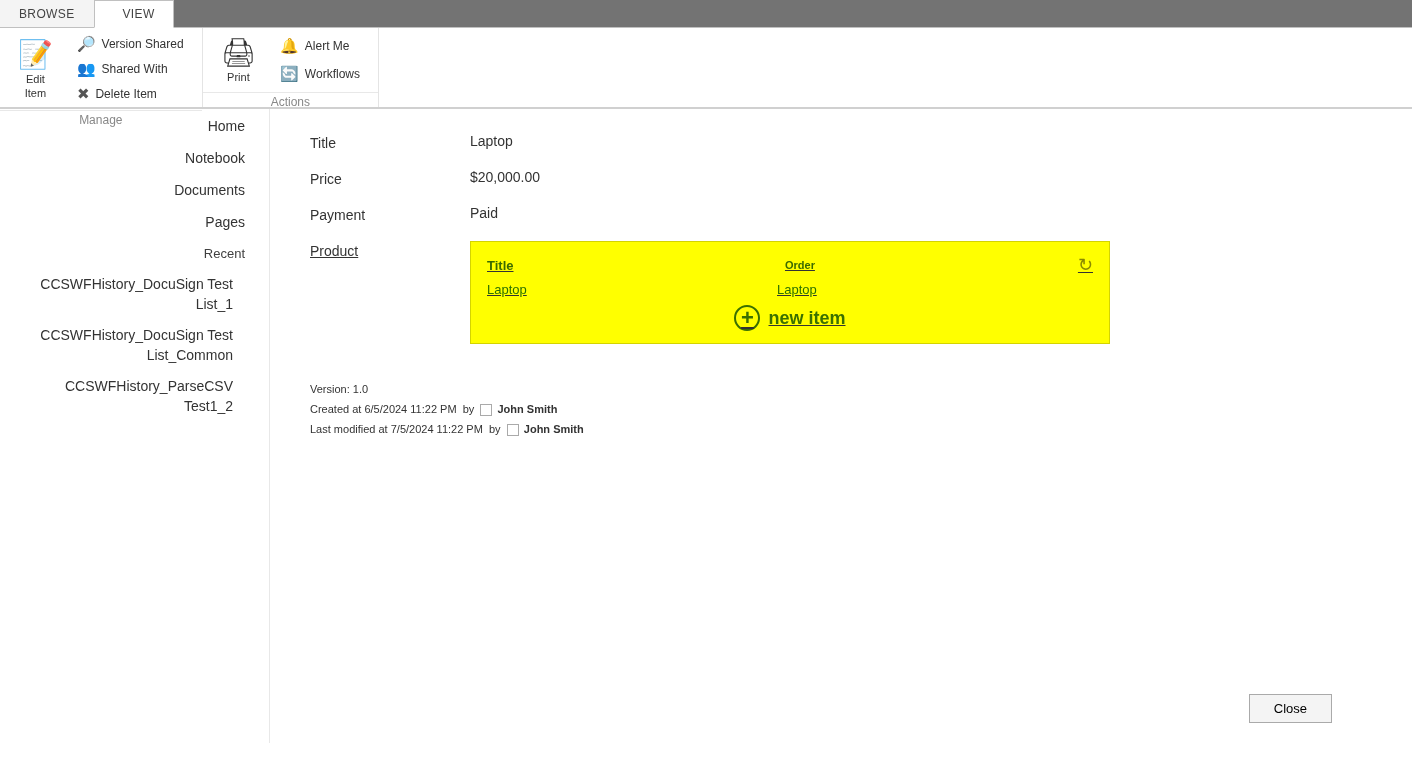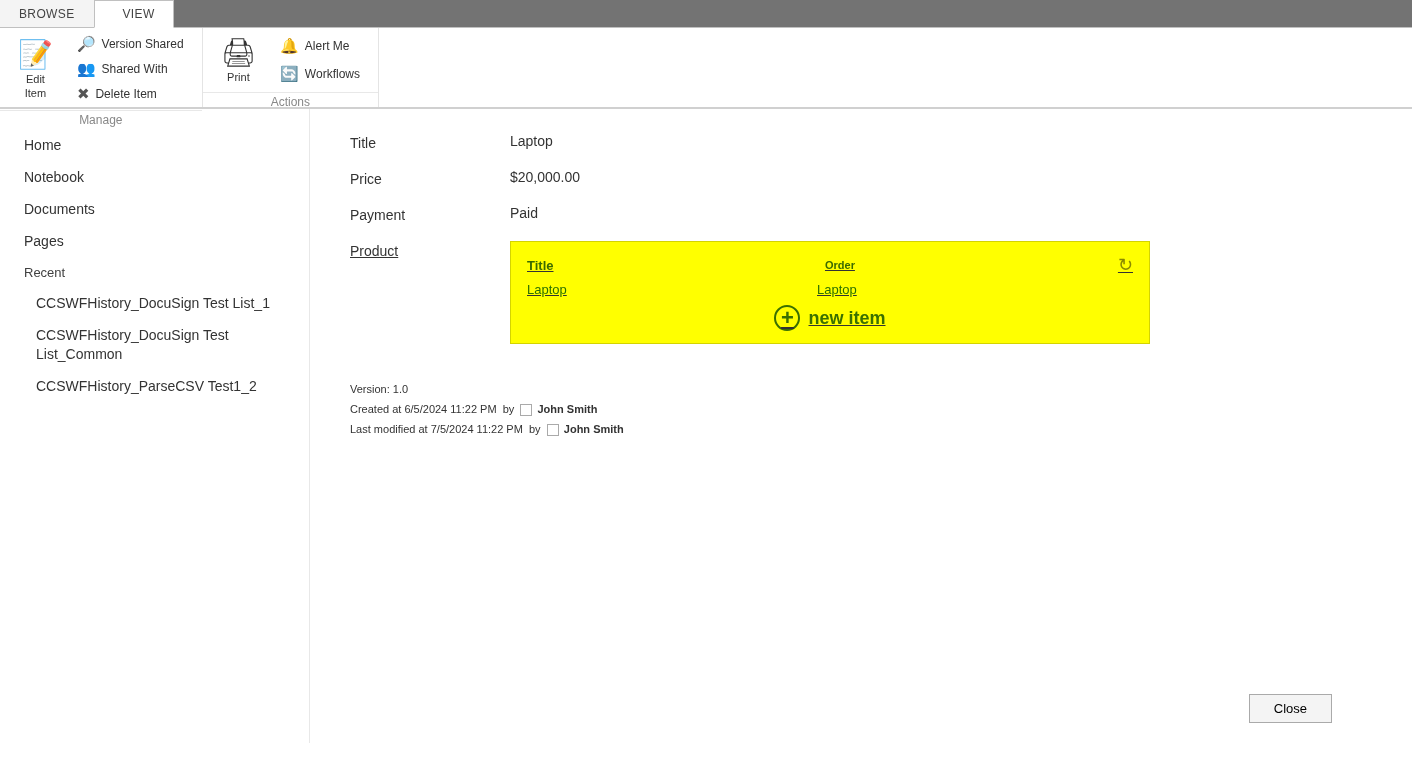--- a/index.html
+++ b/index.html
@@ -16,21 +16,21 @@
 
     .ribbon-btn-small { display: flex; align-items: center; gap: 6px; padding: 3px 6px; cursor: pointer; white-space: nowrap; }
     .ribbon-btn-small .label { font-size: 12px; color: #333; }
 
     .ribbon-small-group { display: flex; flex-direction: column; justify-content: center; gap: 0; }
 
     
     .main-layout { display: flex; height: calc(764px - 130px); }
 
     
-    .sidebar { width: 310px; padding: 20px 0; border-right: 1px solid #e8e8e8; }
+    .sidebar { width: 270px; padding: 1px 0; border-right: 1px solid #e8e8e8; text-align: right; }
     .sidebar-item { padding: 8px 24px; font-size: 14px; color: #333; cursor: pointer; }
     .sidebar-section-label { padding: 8px 24px; font-size: 13px; color: #404040; font-weight: 500; }
     .sidebar-sub-item { padding: 6px 36px; font-size: 14px; color: #333; cursor: pointer; line-height: 1.4; }
 
     
     .content { flex: 1; padding: 24px 40px; overflow: auto; }
 
     .field-row { display: flex; align-items: flex-start; margin-bottom: 18px; }
     .field-label { width: 160px; font-size: 14px; color: #333; font-weight: 400; padding-top: 2px; }
     .field-value { font-size: 14px; color: #333; }

